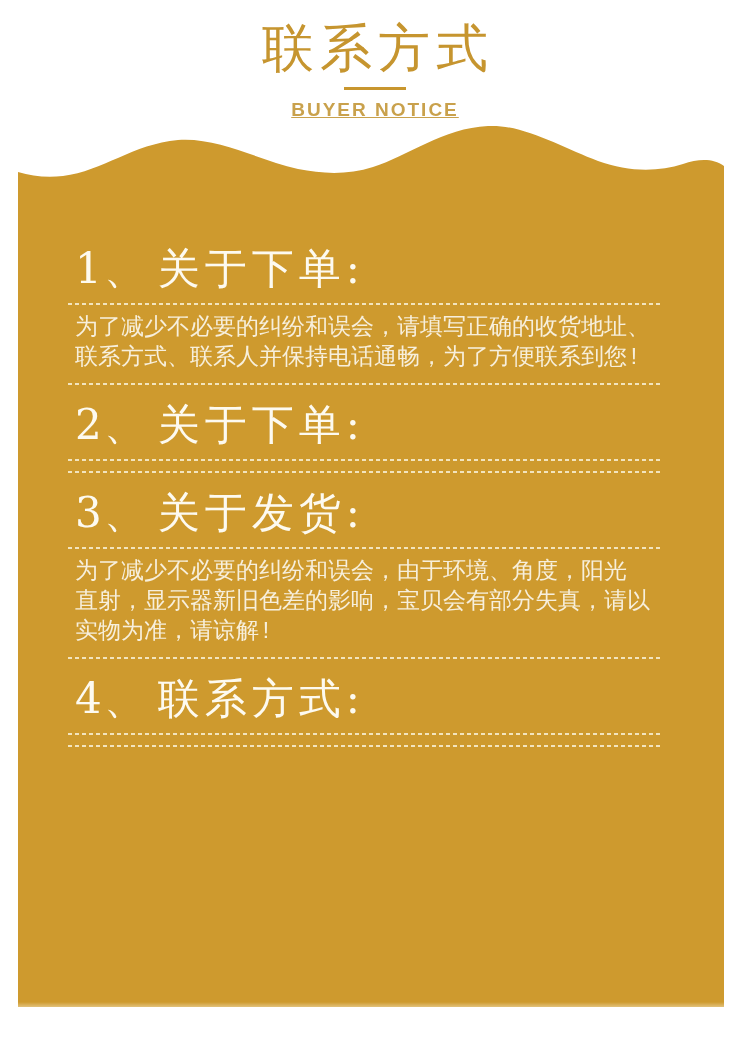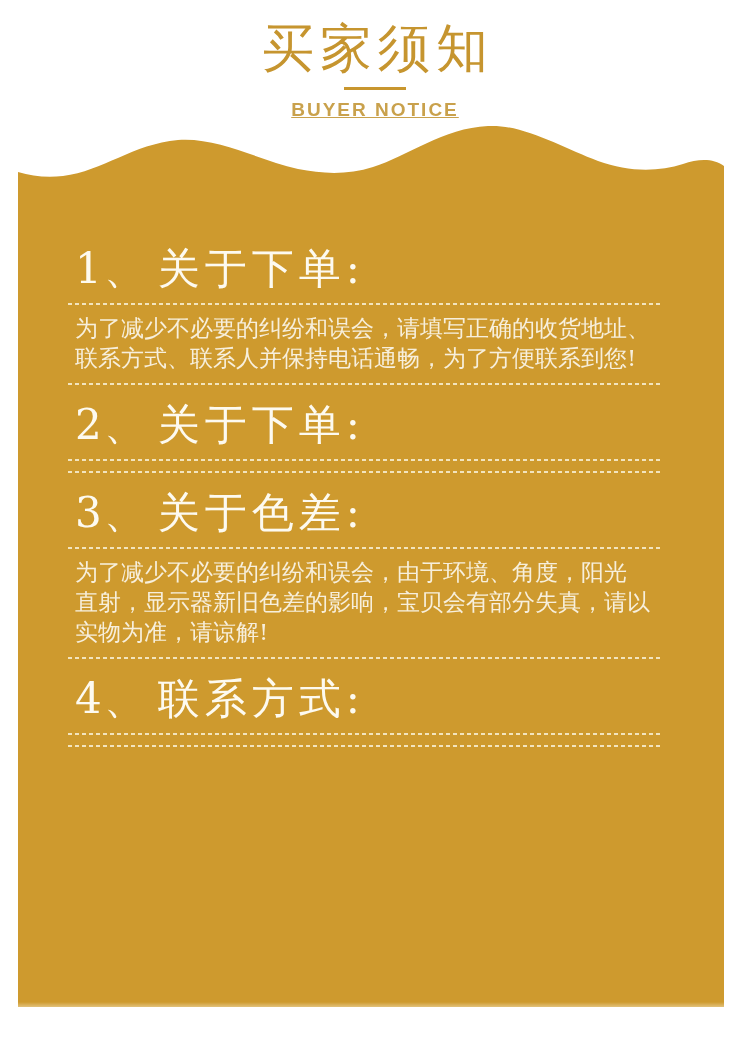--- a/index.html
+++ b/index.html
@@ -43,31 +43,31 @@
     font-size:42px;line-height:48px;padding-left:7px;font-weight:400;
   }
   .sec-num{letter-spacing:2px;margin-right:10px;}
   .sec-title{letter-spacing:5px;}
   .dash{
     height:2px;width:595px;margin-top:10px;
     background:repeating-linear-gradient(90deg,#F2E4BE 0,#F2E4BE 4px,transparent 4px,transparent 7px);
   }
   .sec-body{
     margin:8px 0 0 0;padding-left:7px;color:#F7EFDC;
-    font-size:23px;line-height:30px;white-space:pre-line;
+    font-size:23px;line-height:30px;white-space:pre-line;font-family:Liberation Mono, monospace;
   }
   .footer-space{height:48px;background:#ffffff;}
 </style>
 </head>
 <body>
 
 <div class="page">
 
   <div class="header">
-    <div class="header-title">买家须知</div>
+    <div class="header-title">联系方式</div>
     <div class="header-divider"></div>
     <div class="header-subtitle">BUYER NOTICE</div>
   </div>
 
   <div class="panel-wrap">
     <svg class="wave" viewBox="0 0 706 80" preserveAspectRatio="none" xmlns="http://www.w3.org/2000/svg">
       <path fill="#CE9A2E" d="M0,52
         C14,56 28,58 45,56
         C85,51 115,24 160,20
         C200,17 240,40 280,49
@@ -98,21 +98,21 @@
             <span class="sec-num">2、</span>
             <span class="sec-title">关于下单:</span>
           </div>
           <div class="dash"></div>
           <div class="dash"></div>
         </section>
 
         <section class="sec">
           <div class="sec-head">
             <span class="sec-num">3、</span>
-            <span class="sec-title">关于色差:</span>
+            <span class="sec-title">关于发货:</span>
           </div>
           <div class="dash"></div>
           <p class="sec-body">为了减少不必要的纠纷和误会，由于环境、角度，阳光
 直射，显示器新旧色差的影响，宝贝会有部分失真，请以
 实物为准，请谅解!</p>
           <div class="dash"></div>
         </section>
 
         <section class="sec">
           <div class="sec-head">

